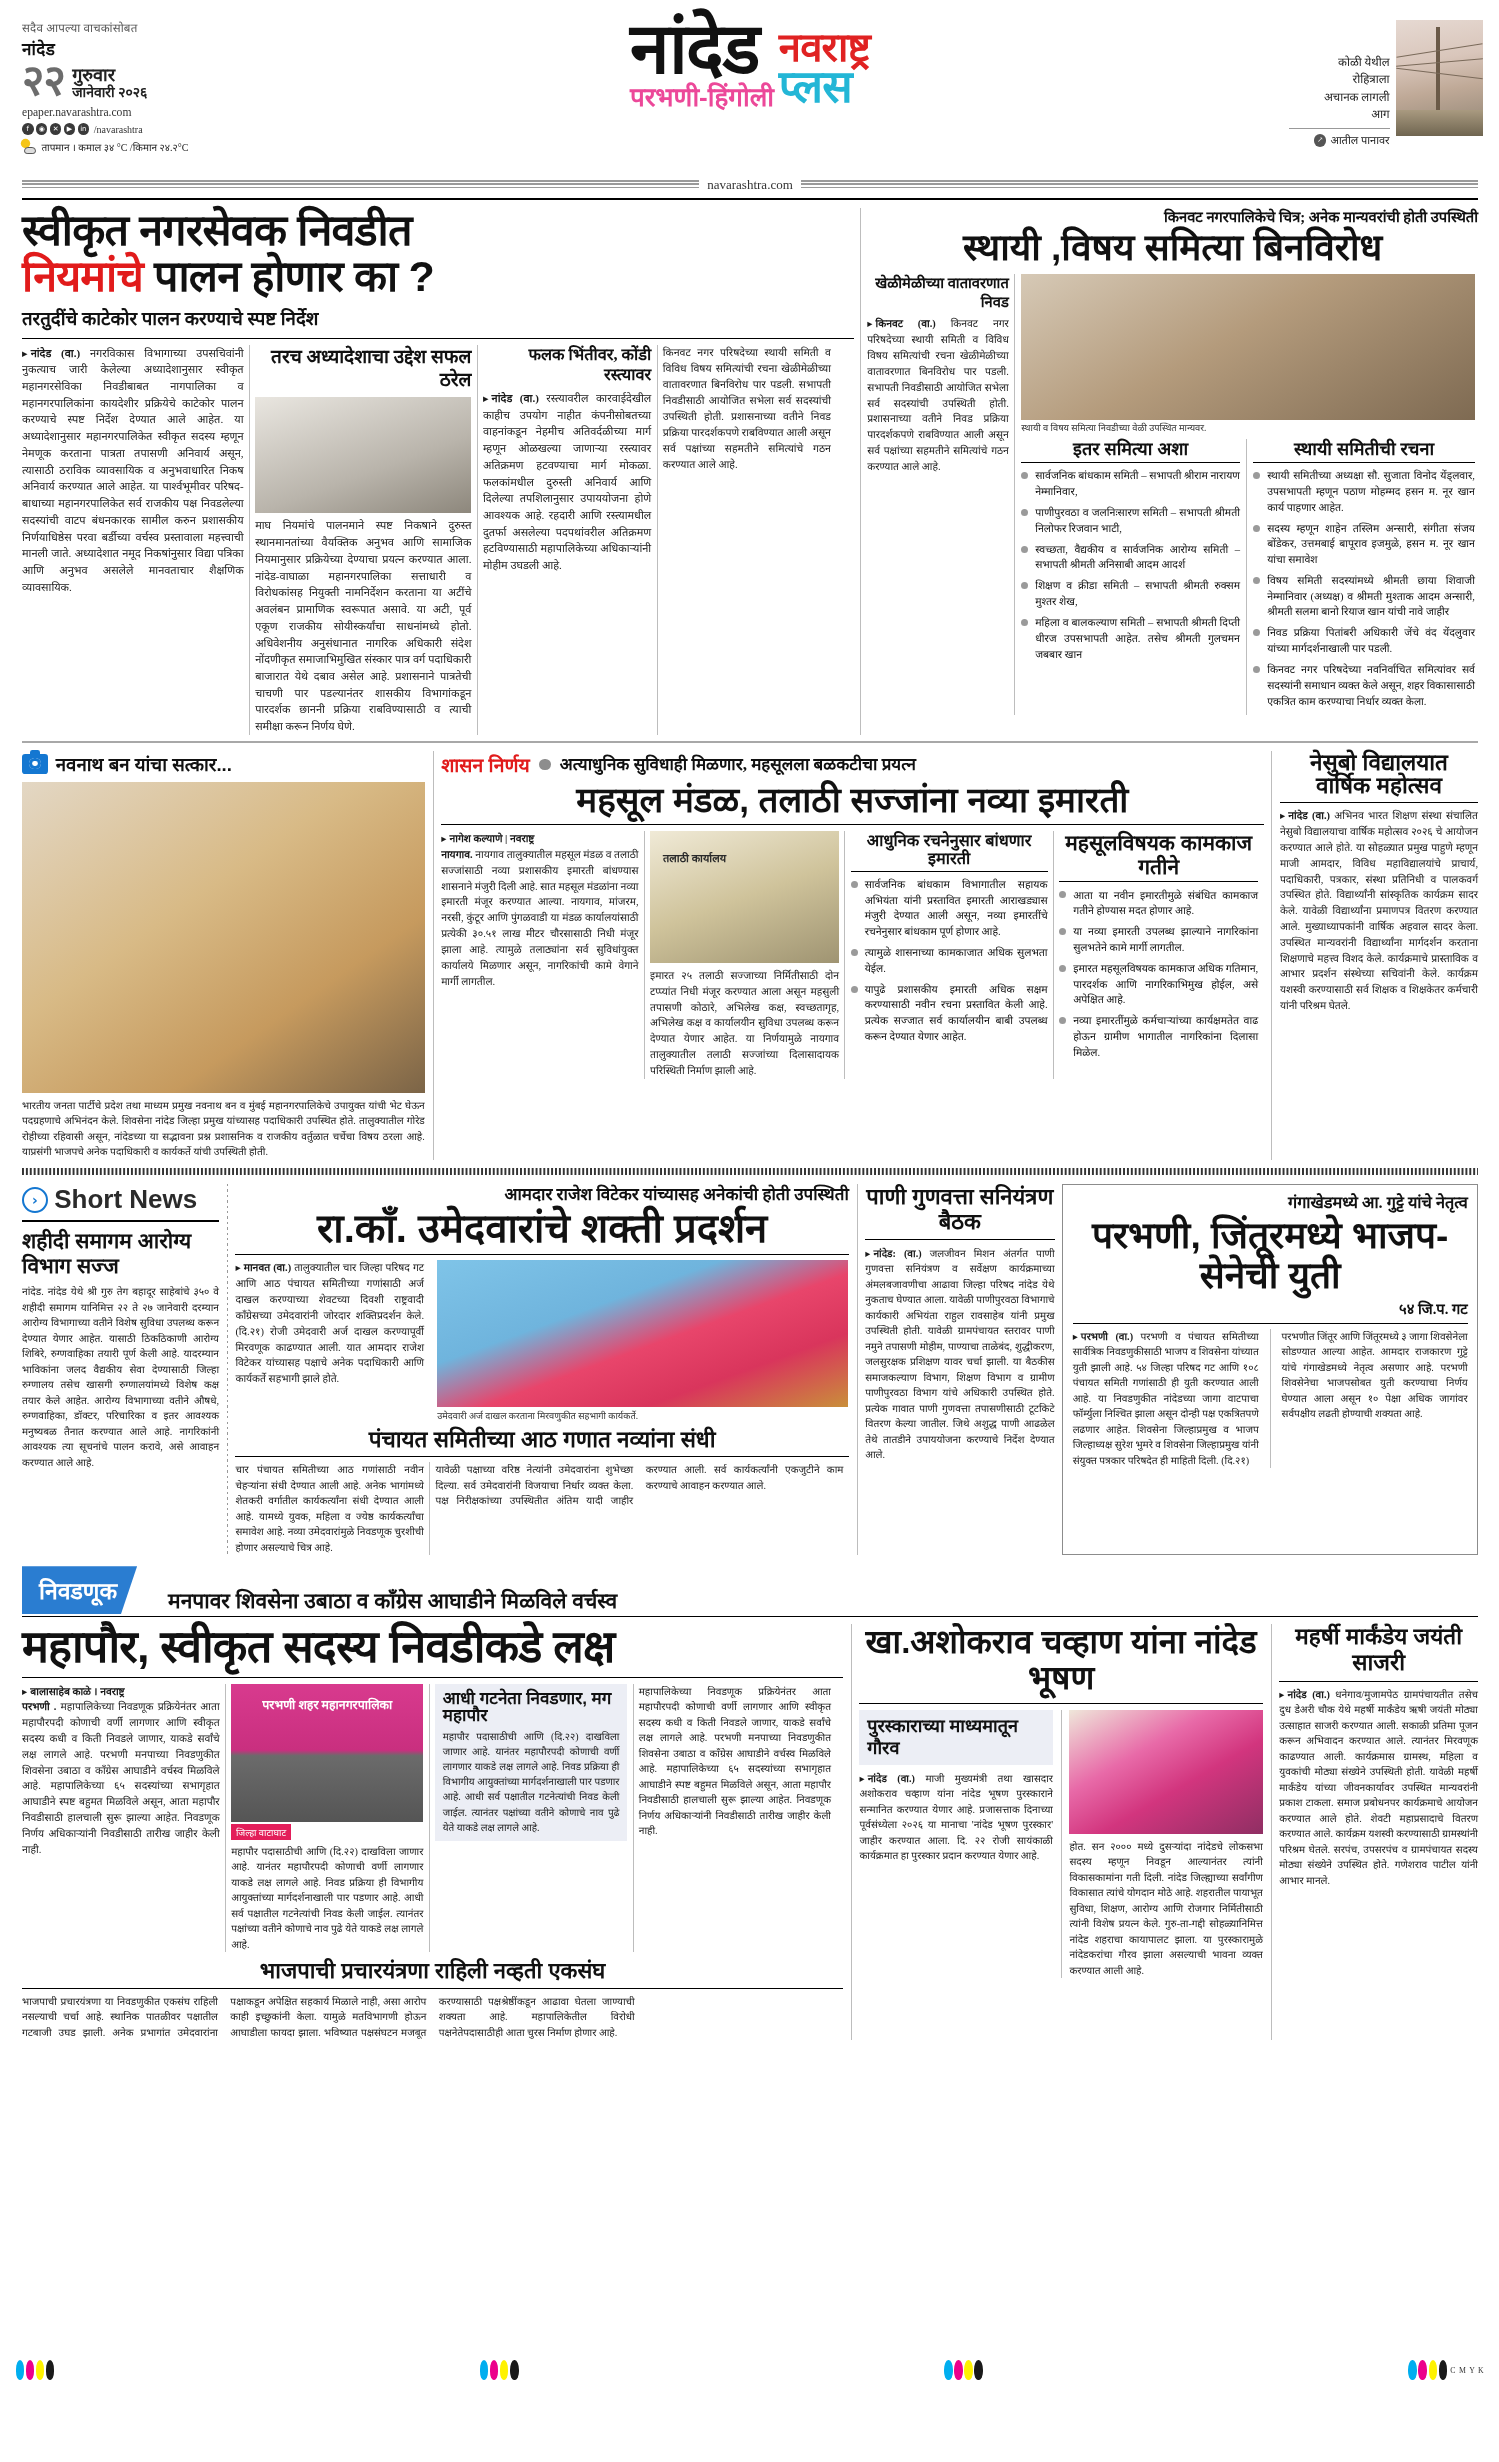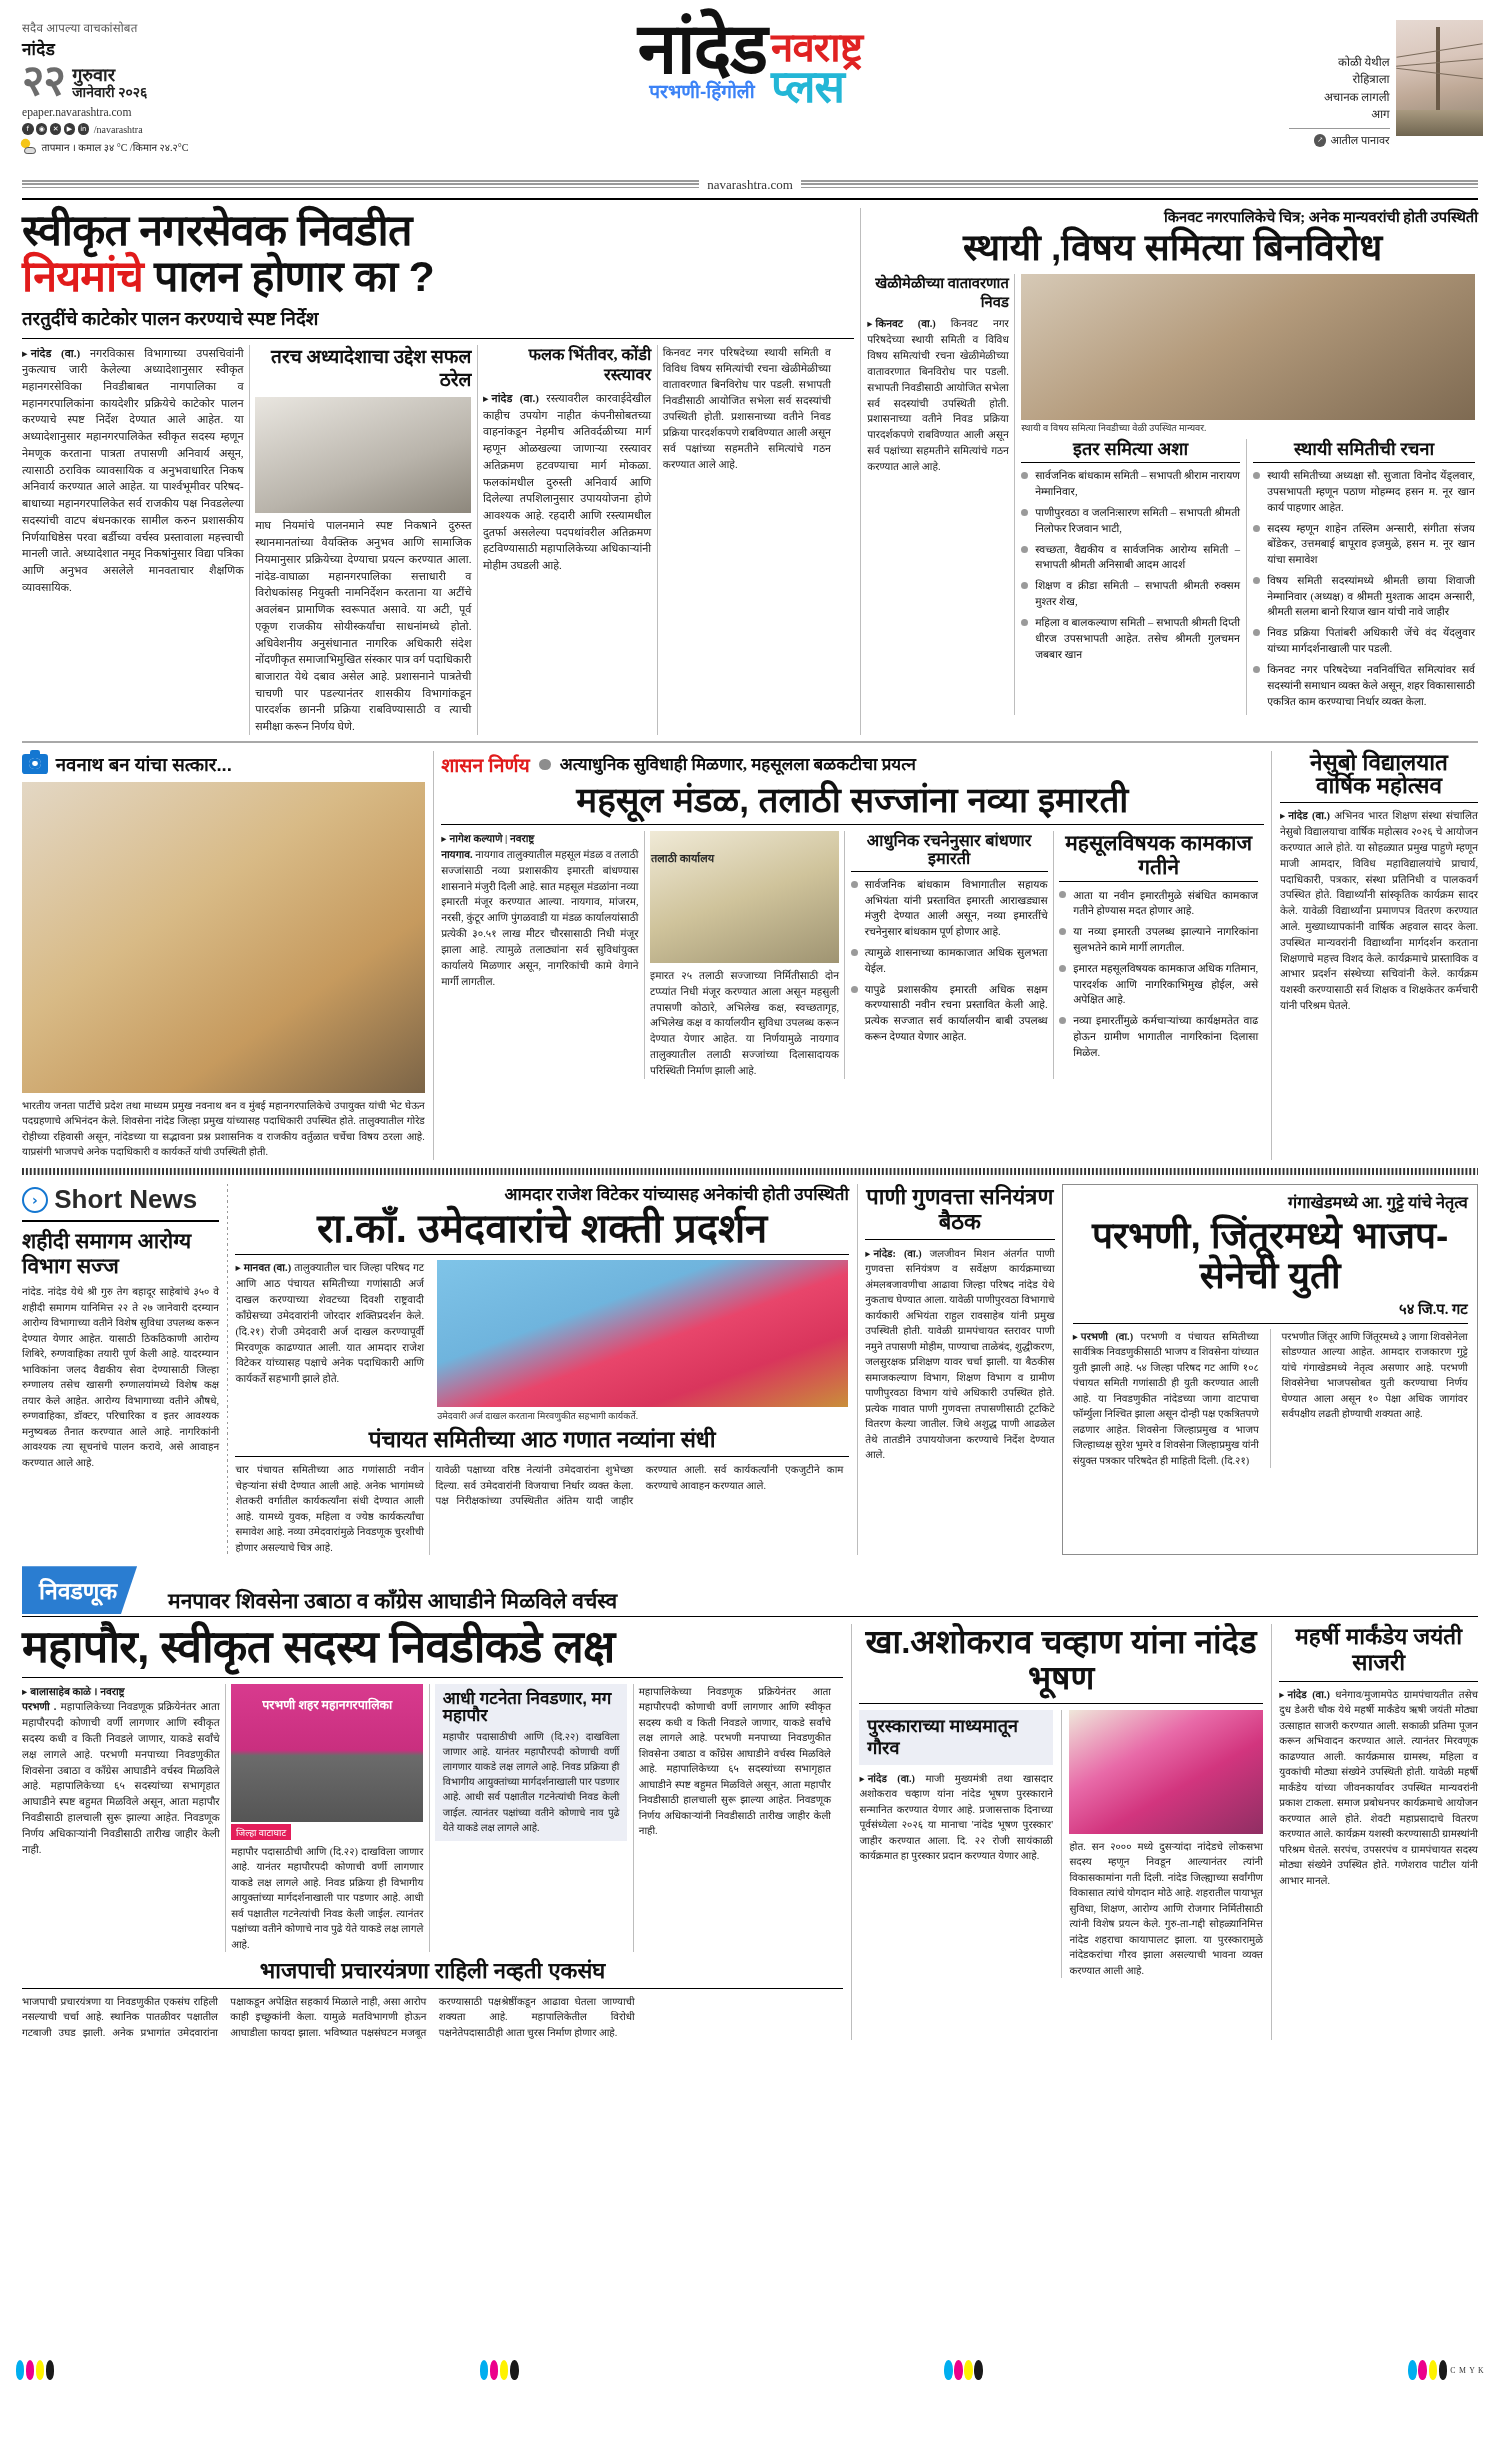--- a/index.html
+++ b/index.html
@@ -32,22 +32,22 @@
   .wicon { width: 15.5px; height: 14px; position: relative; }
   .wicon .sun { position:absolute; left:0; top:0; width:7px; height:7px; border-radius:50%;
                 background: #f5c518; box-shadow: 0 0 0 1.2px #f5c518; }
   .wicon .cl { position:absolute; left:2.3px; bottom:0; width:11.6px; height:7px; background:#ddd;
                border:0.9px solid #555; border-radius:3.9px 3.9px 3.1px 3.1px; }
 
   .mh-center { flex: 1; display:flex; justify-content:center; align-items:flex-start; position: relative; }
   .logo-wrap { display:flex; align-items:flex-start; gap: 4.7px; margin-top: -3.1px; }
   .logo-nanded { font-family:"Liberation Sans", sans-serif; font-weight: bold; font-size: 71px;
                  letter-spacing: -1.6px; line-height: .9; color:#111; }
-  .logo-sub { font-family:"Liberation Sans", sans-serif; font-weight: bold; font-size: 19px;
-              letter-spacing: 0px; color:#3b82f6; text-align:center; margin-top: -3.1px; }
+  .logo-sub { font-family:"Liberation Sans", sans-serif; font-weight: bold; font-size: 26px;
+              letter-spacing: 0px; color:#ec4899; text-align:center; margin-top: -3.1px; }
   .logo-nav { display:flex; flex-direction:column; margin-top: 12.4px; }
   .nav-red { color:#e02222; font-family:"Liberation Sans", sans-serif; font-weight:bold;
              font-size: 40px; line-height: .92; letter-spacing:-0.8px; }
   .nav-cyan { color:#23b6d6; font-family:"Liberation Sans", sans-serif; font-weight:bold;
               font-size: 45px; line-height: .9; letter-spacing:-0.8px; margin-top:0.8px;}
 
   .mh-right { width: 233px; display:flex; justify-content:flex-end; padding-right: 6.2px; }
   .mr-text { text-align: right; font-size: 11.6px; line-height: 1.5; color:#222; padding-top: 34px; }
   .mr-line { width: 101px; height: 0.8px; background:#999; margin: 4.7px 0 3.1px auto; }
   .mr-foot { display:flex; align-items:center; justify-content:flex-end; gap:3.9px; font-size:11px; }
@@ -332,21 +332,21 @@
         <div class="col" style="width:203px;padding-left:0;">
           <div class="body-txt" style="font-size:10.4px;">
             <span class="lead-mark arrowhead">नागेश कल्याणे | नवराष्ट्र</span><br>
             <span class="lead-mark">नायगाव.</span>
             <span>नायगाव तालुक्यातील महसूल मंडळ व तलाठी सज्जांसाठी नव्या प्रशासकीय इमारती बांधण्यास शासनाने मंजुरी दिली आहे. सात महसूल मंडळांना नव्या इमारती मंजूर करण्यात आल्या. नायगाव, मांजरम, नरसी, कुंटूर आणि पुंगळवाडी या मंडळ कार्यालयांसाठी प्रत्येकी ३०.५१ लाख मीटर चौरसासाठी निधी मंजूर झाला आहे. त्यामुळे तलाठ्यांना सर्व सुविधांयुक्त कार्यालये मिळणार असून, नागरिकांची कामे वेगाने मार्गी लागतील.</span>
           </div>
         </div>
         <div class="vline"></div>
         <div class="col" style="width:200px;">
           <div class="photo" style="height:132px;background:linear-gradient(160deg,#f0ead7,#cfc39b 50%,#9f9472);">
-            <div style="position:absolute;left:1px;top:18.6px;color:#2a2a2a;font-size:11px;font-weight:bold;">तलाठी कार्यालय</div>
+            <div style="position:absolute;left:13px;top:18.6px;color:#2a2a2a;font-size:11px;font-weight:bold;">तलाठी कार्यालय</div>
           </div>
           <div class="body-txt" style="font-size:10.4px;margin-top:4.7px;">इमारत २५ तलाठी सज्जाच्या निर्मितीसाठी दोन टप्प्यांत निधी मंजूर करण्यात आला असून महसुली तपासणी कोठारे, अभिलेख कक्ष, स्वच्छतागृह, अभिलेख कक्ष व कार्यालयीन सुविधा उपलब्ध करून देण्यात येणार आहेत. या निर्णयामुळे नायगाव तालुक्यातील तलाठी सज्जांच्या दिलासादायक परिस्थिती निर्माण झाली आहे.</div>
         </div>
         <div class="vline"></div>
         <div class="col" style="width:208px;">
           <div class="boxhead" style="font-size:16.3px;">आधुनिक रचनेनुसार बांधणार इमारती</div>
           <div class="hr-thin" style="margin:3.1px 0 5.4px 0;"></div>
           <ul class="bullets">
             <li>सार्वजनिक बांधकाम विभागातील सहायक अभियंता यांनी प्रस्तावित इमारती आराखड्यास मंजुरी देण्यात आली असून, नव्या इमारतींचे रचनेनुसार बांधकाम पूर्ण होणार आहे.</li>
             <li>त्यामुळे शासनाच्या कामकाजात अधिक सुलभता येईल.</li>

